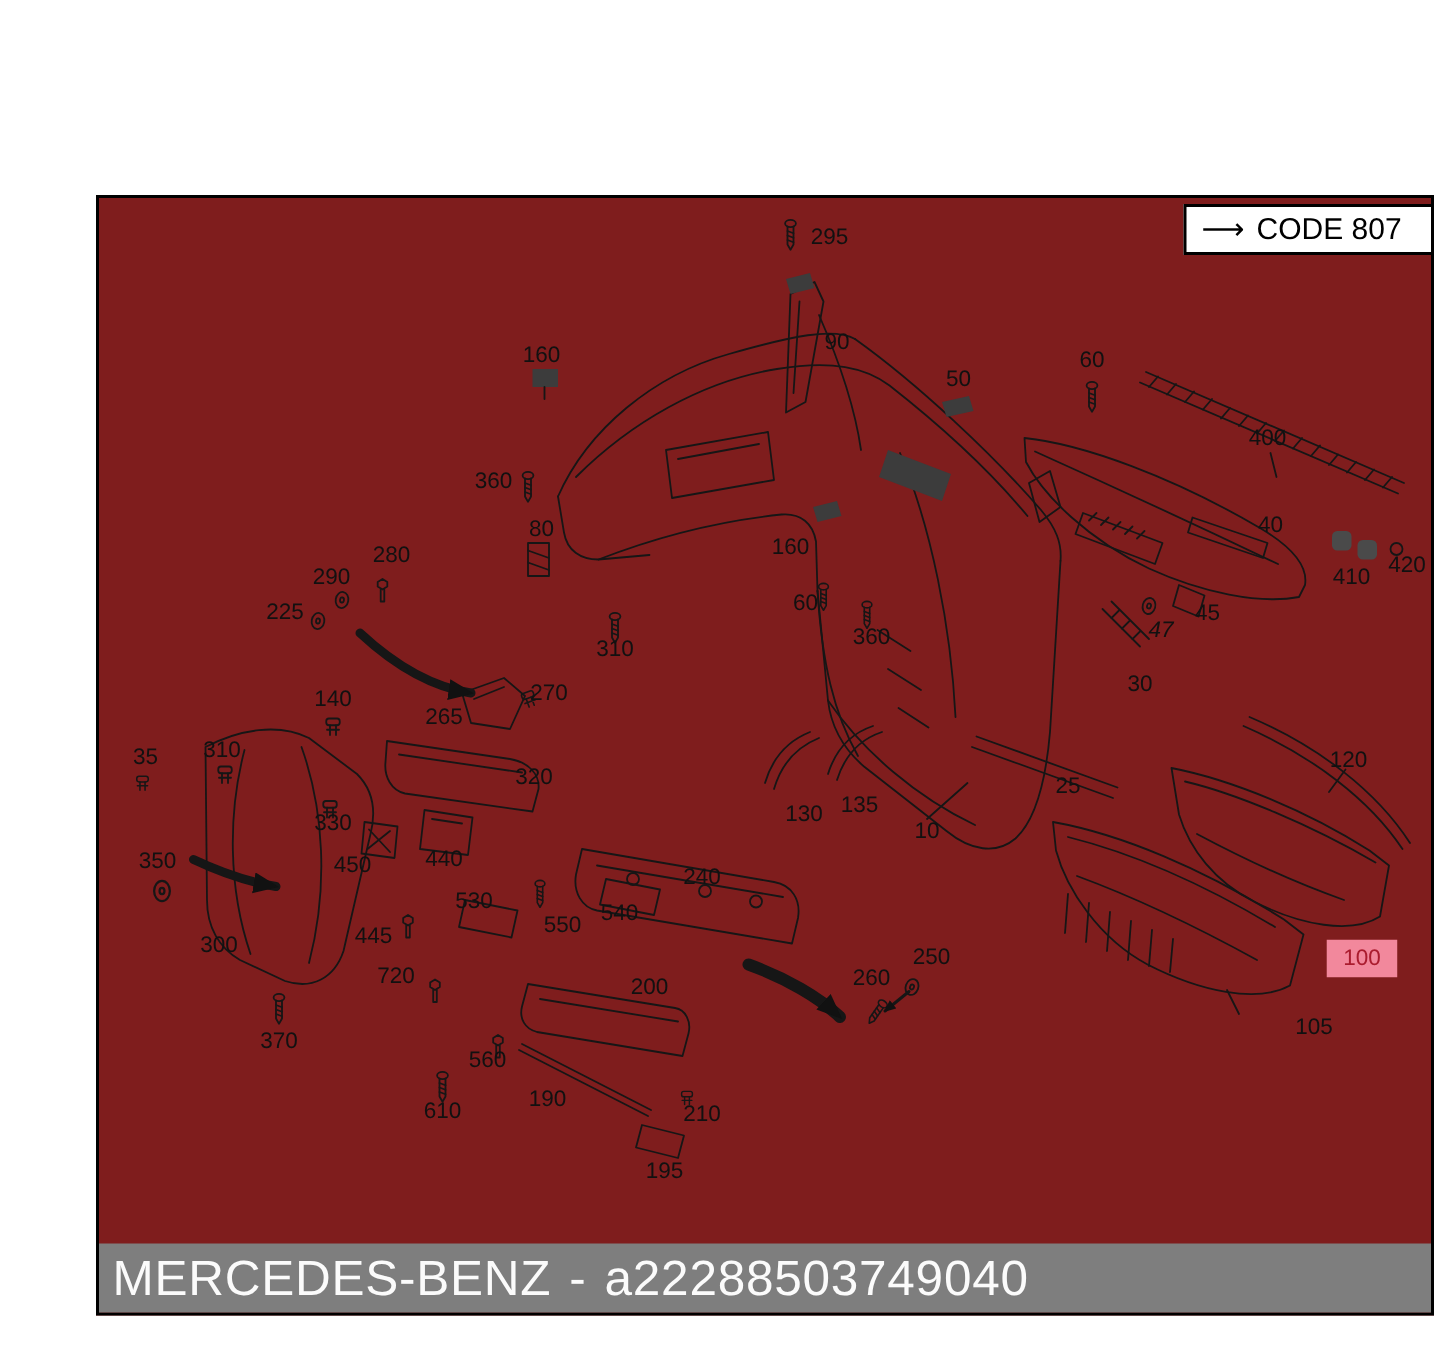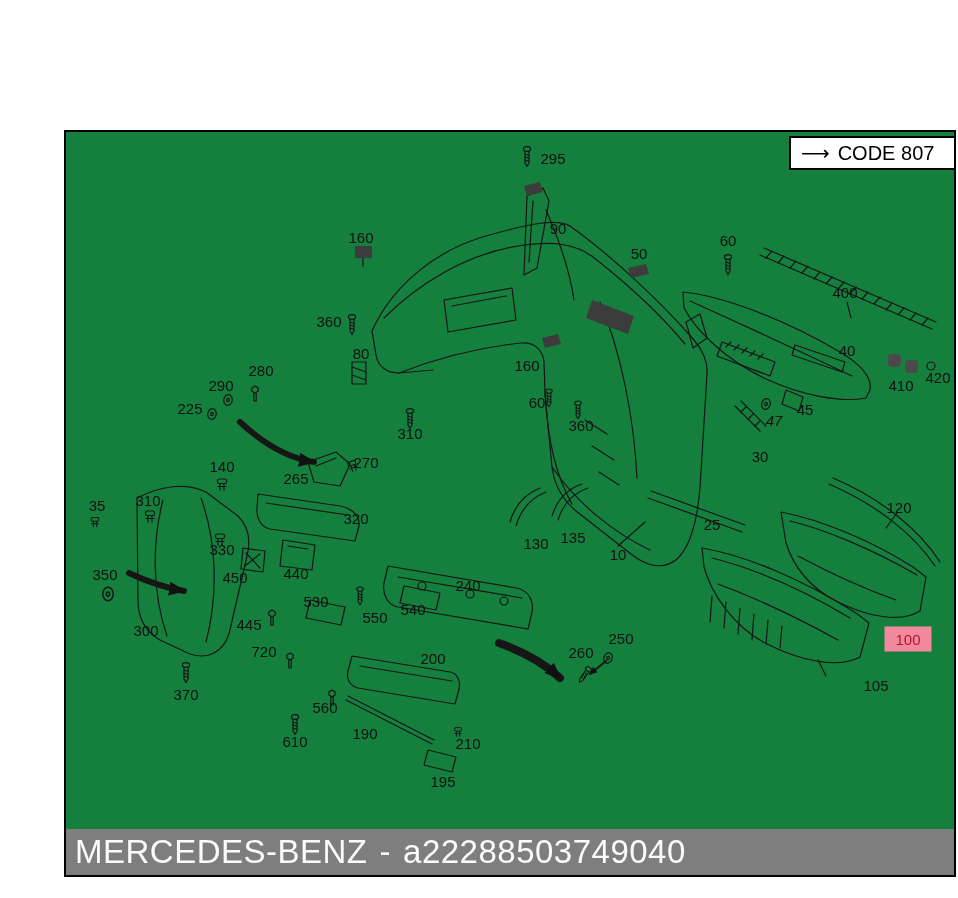--- a/index.html
+++ b/index.html
@@ -11,21 +11,21 @@
   *{margin:0;padding:0;box-sizing:border-box;}
   html,body{background:#fff;}
   body{
     width:958px;height:898px;overflow:hidden;
     font-family:"Liberation Sans","DejaVu Sans",sans-serif;
     color:#111;
   }
   .page{position:relative;width:958px;height:898px;background:#fff;}
   .frame{
     position:absolute;left:64px;top:130px;width:892px;height:747px;
-    border:2px solid #000;background:#15803d;
+    border:2px solid #000;background:#7f1d1d;
   }
   svg.art{position:absolute;left:0;top:0;width:958px;height:898px;}
   #labels{position:absolute;left:0;top:0;width:864px;height:898px;}
   .part-label{
     position:absolute;transform:translate(-50%,-50%);
     font-size:15px;line-height:1;color:#111;white-space:nowrap;
   }
   .part-label.highlight{
     background:var(--hl-bg);color:var(--hl-fg);
     padding:5px 11px;font-size:15px;

